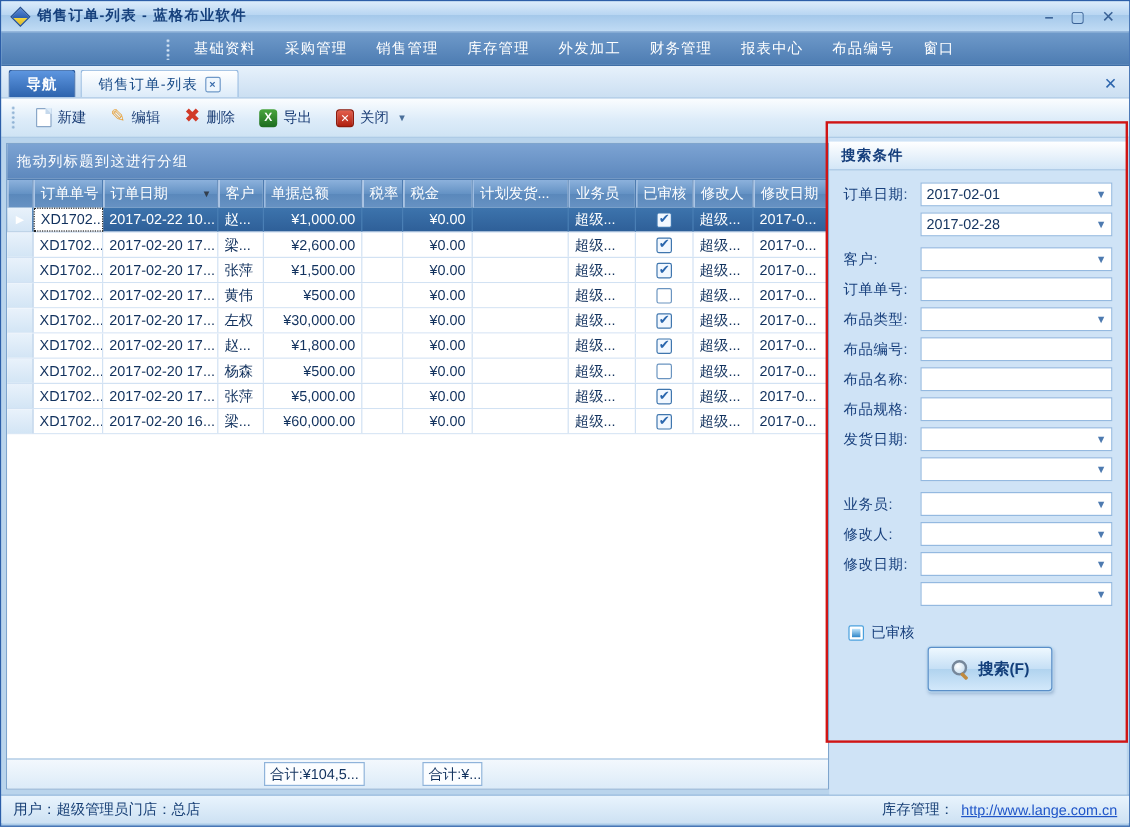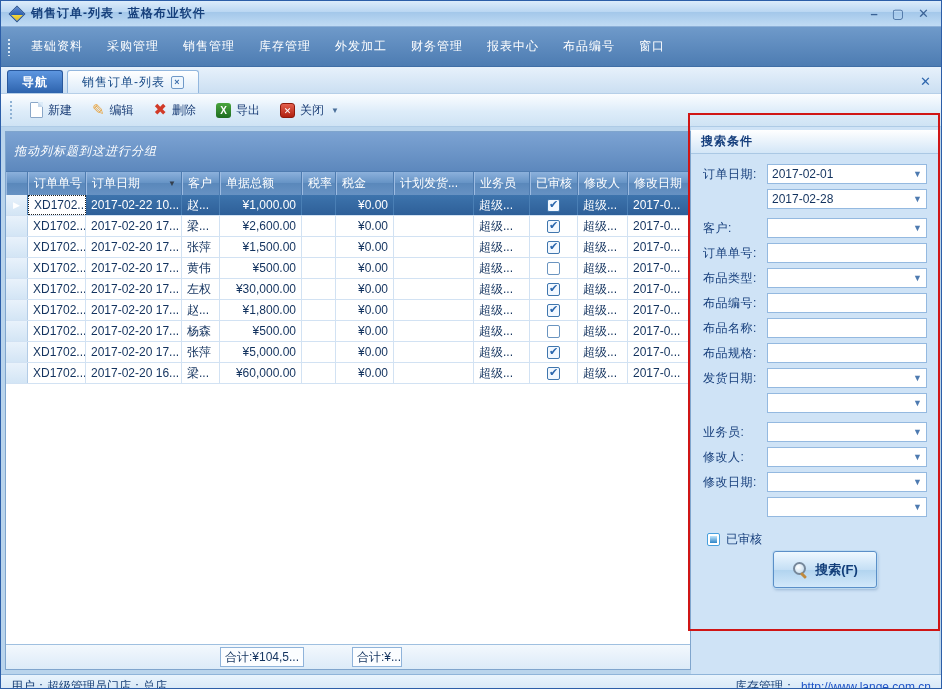--- a/index.html
+++ b/index.html
@@ -21,23 +21,23 @@
   }
   .app-icon { width:12px; height:12px; margin:0 8px 0 2px;
     transform:rotate(45deg);
     background:linear-gradient(135deg,#5b8ad8 0%,#2d5fae 55%,#f5d83d 55%,#d8b52e 100%);
     border:1px solid #27508f; }
   .title-text { font-weight:bold; color:#16407c; letter-spacing:1px; }
   .win-controls { margin-left:auto; display:flex; gap:14px; align-items:center; padding-right:4px; }
   .win-btn { color:#3a6296; font-weight:bold; font-size:13px; line-height:13px; cursor:default; }
   
   .menubar {
-    height:40px; display:flex; align-items:center; gap:2px;
+    height:28px; display:flex; align-items:center; gap:2px;
     background:linear-gradient(#6f9aca,#4d7cb2);
-    border-bottom:1px solid #3f6ea6; padding:0 4px;
+    border-bottom:1px solid #3f6ea6; padding:0 4px;justify-content:center;
   }
   .grip { width:5px; height:18px; margin:0 6px 0 2px;
     background-image:radial-gradient(circle,#d7e7f7 1px,transparent 1.2px);
     background-size:4px 4px; background-repeat:repeat-y; }
   .menu-item { color:#ffffff; padding:5px 11px; letter-spacing:1px; }
   
   .tabstrip {
     height:27px; display:flex; align-items:flex-end;
     background:linear-gradient(#e7f1fb,#cbdff2);
     border-bottom:1px solid #b6cfe8; padding:3px 6px 0 6px; position:relative;
@@ -69,23 +69,23 @@
   .ico-xls { width:15px; height:15px; border-radius:3px; background:linear-gradient(#4aa53e,#1d6c1f);
     color:#fff; font-size:10px; font-weight:bold; text-align:center; line-height:15px; }
   .ico-closebox { width:15px; height:15px; border-radius:3px; background:linear-gradient(#e4604e,#b02010);
     color:#fff; font-size:9px; font-weight:bold; text-align:center; line-height:15px; border:1px solid #8d1a0c; }
   .tcaret { color:#4a6f9a; font-size:10px; margin-left:2px; }
   
   .main { position:relative; height:547px; background:#b9d4ec; }
   
   .grid { position:absolute; left:4px; top:4px; width:686px; height:539px;
     background:#fff; border:1px solid #7fa5cd; display:flex; flex-direction:column; }
-  .group-panel { height:40px; background:linear-gradient(#7ca3d3,#5d88bd);
+  .group-panel { height:30px; background:linear-gradient(#7ca3d3,#5d88bd);
     color:#fff; display:flex; align-items:center; padding:4px 8px; letter-spacing:1px;
-    border-bottom:1px solid #4f7cb0;font-style:italic; }
+    border-bottom:1px solid #4f7cb0; }
   .ghead { display:flex; height:23px; }
   .hcell { display:flex; align-items:center; padding:0 5px; color:#fff;
     background:linear-gradient(#8cb1dc,#6492c4 50%,#5a88bb 50%,#6792c3);
     border-right:1px solid #4e7cb1; border-left:1px solid #9dbce2; overflow:hidden; white-space:nowrap; }
   .sort-ico { margin-left:auto; font-size:8px; color:#333f4d; }
   .grow { display:flex; height:21px; border-bottom:1px solid #d2e2f3; background:#fff; }
   .c { display:flex; align-items:center; padding:0 5px; border-right:1px solid #d2e2f3;
     overflow:hidden; white-space:nowrap; color:#12325e; }
   .num { justify-content:flex-end; }
   .ck { justify-content:center; }

